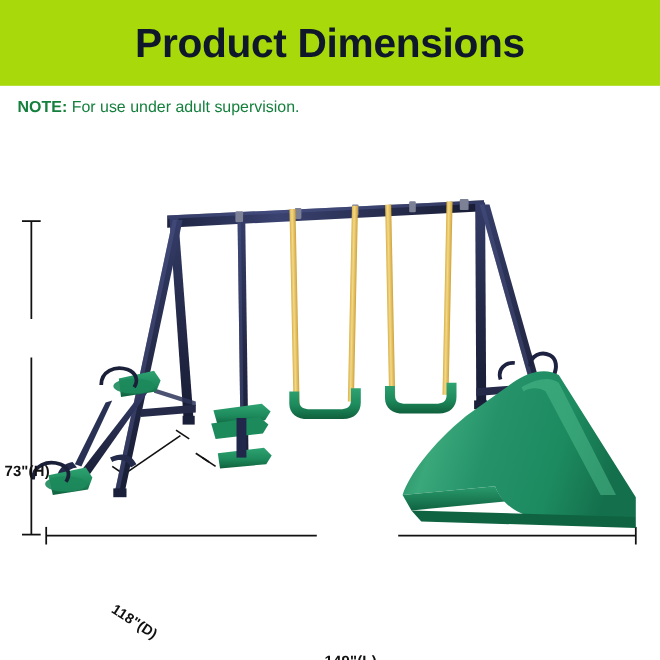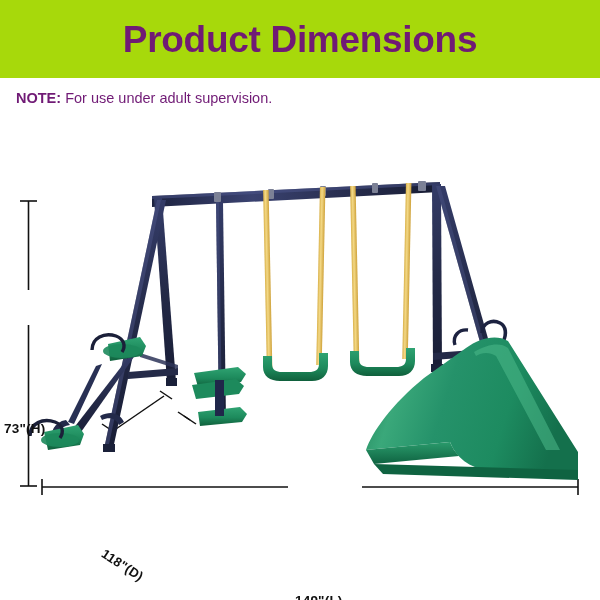--- a/index.html
+++ b/index.html
@@ -28,37 +28,37 @@
     left: 0;
     top: 0;
     width: 600px;
     height: 78px;
     background: #a7d90b;
     display: flex;
     align-items: center;
     justify-content: center;
   }
   .banner-title {
-    color: #701a75;
+    color: #0f172a;
     font-size: 37px;
     font-weight: bold;
     letter-spacing: -0.3px;
     line-height: 1;
     white-space: nowrap;
   }
 
   
   .note {
     position: absolute;
     left: 16px;
     top: 88px;
     font-size: 14.5px;
     line-height: 20px;
     white-space: nowrap;
-    color: #701a75;
+    color: #15803d;
   }
   .note-label {
     font-weight: bold;
   }
   .note-text {
     font-weight: normal;
   }
 
   
   .figure {

